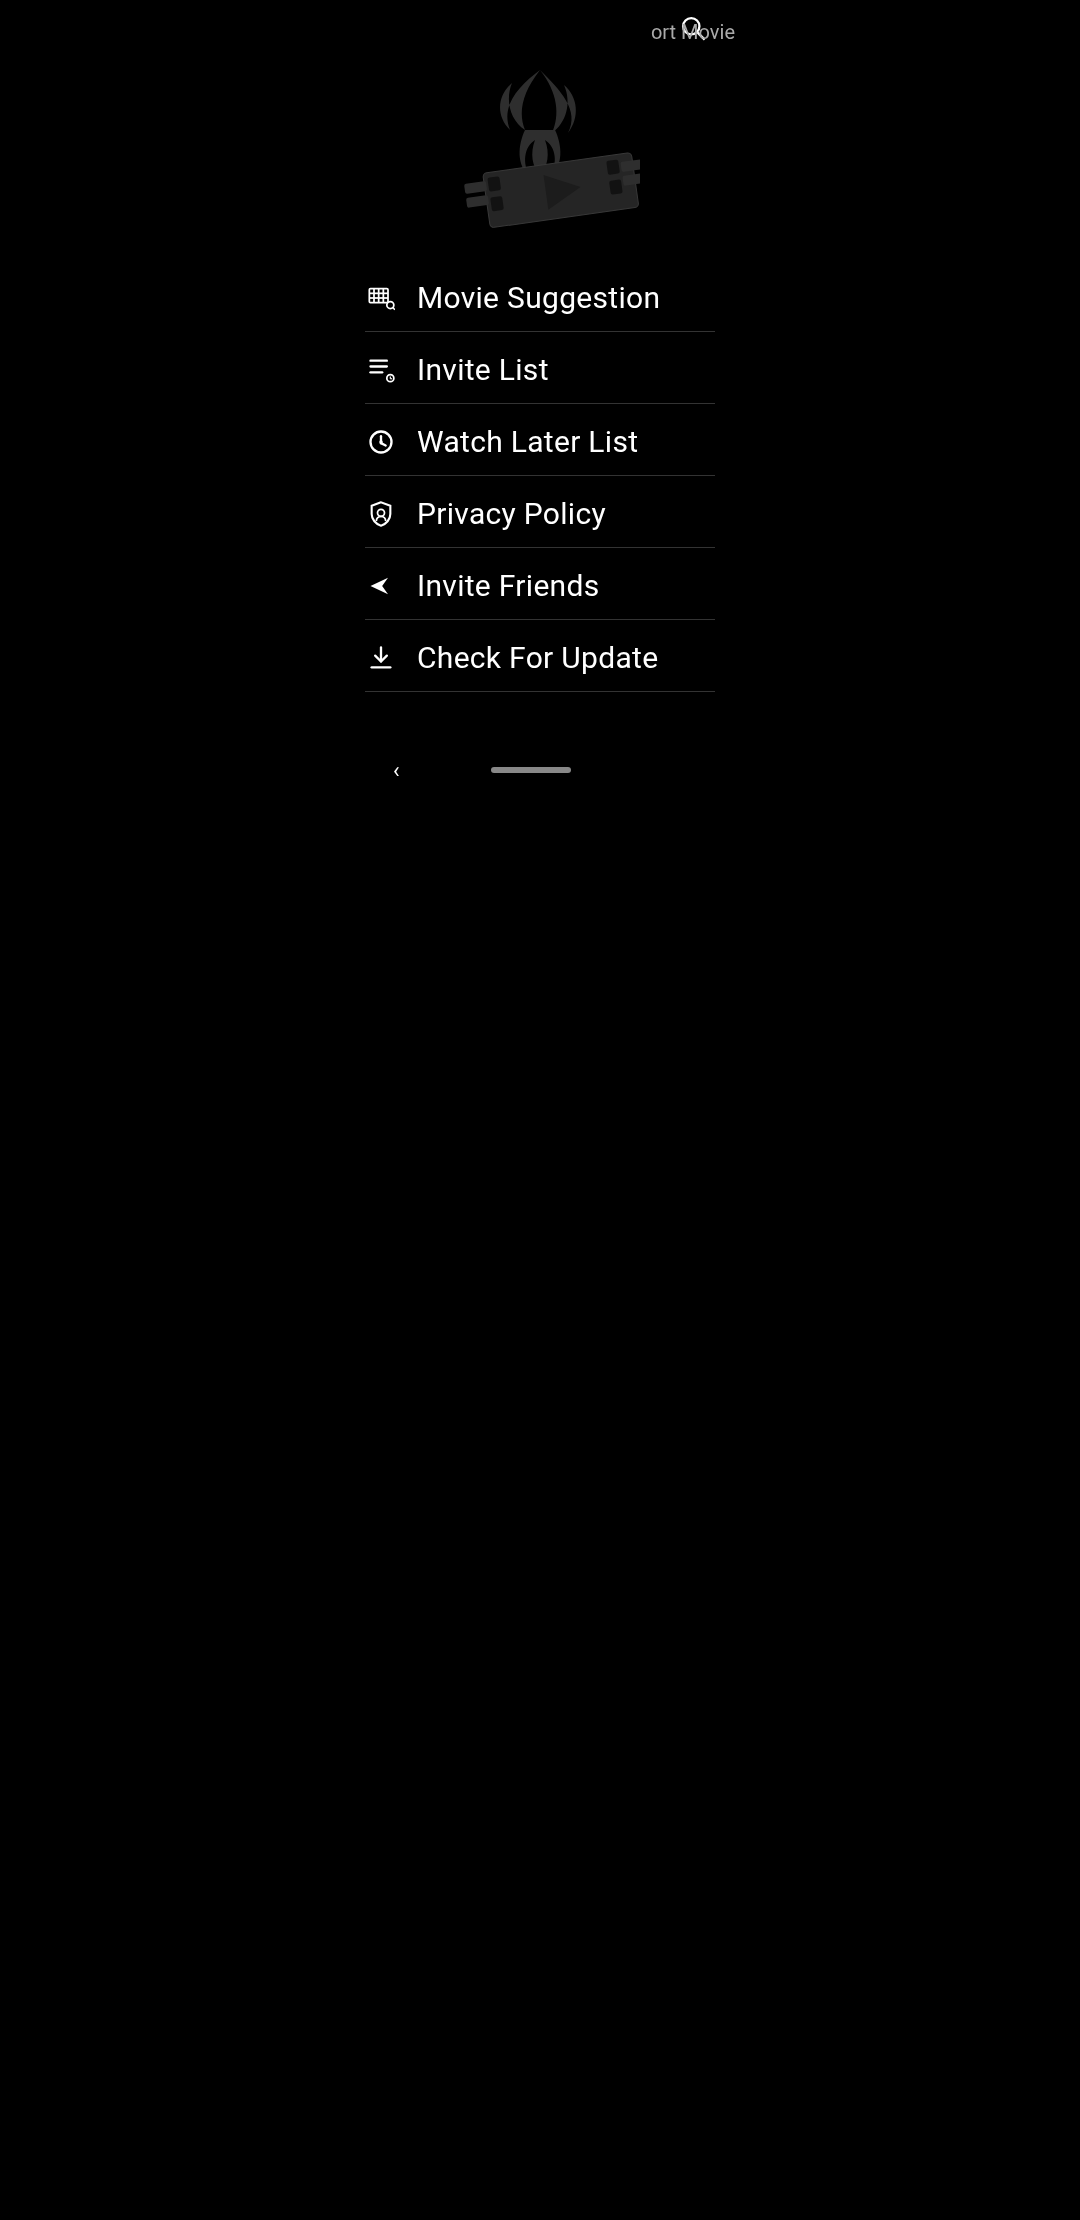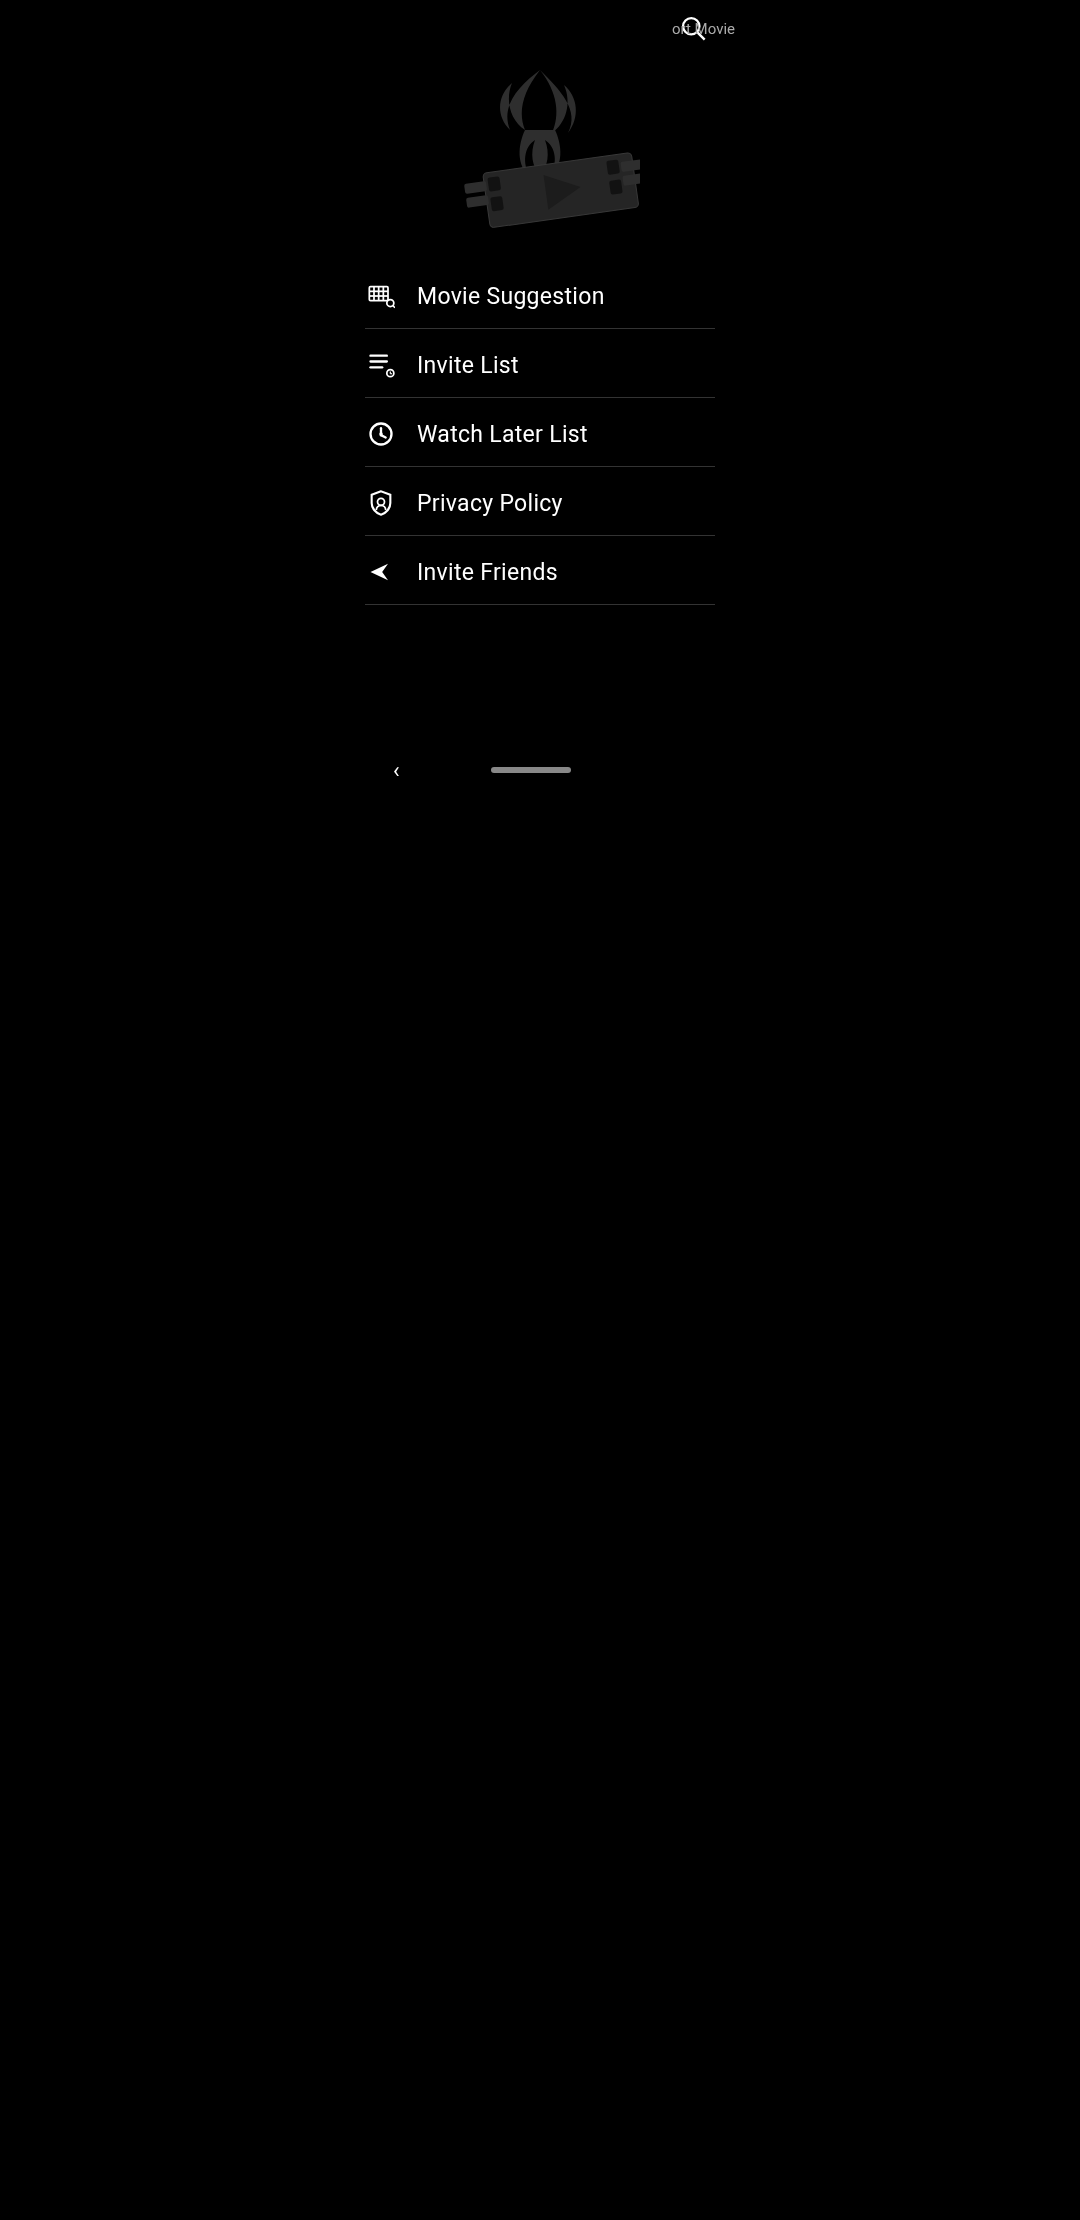--- a/index.html
+++ b/index.html
@@ -50,21 +50,21 @@
       fill: none;
       stroke: #fff;
       stroke-width: 2;
     }
 
     
     .top-right-label {
       position: absolute;
       top: 20px;
       right: 0;
-      font-size: 15px;
+      font-size: 20px;
       color: #aaa;
       padding-right: 0;
       pointer-events: none;
     }
 
     
     .logo-area {
       display: flex;
       justify-content: center;
       align-items: center;
@@ -106,21 +106,21 @@
       justify-content: center;
     }
 
     .menu-icon svg {
       width: 28px;
       height: 28px;
       fill: #fff;
     }
 
     .menu-label {
-      font-size: 23px;
+      font-size: 30px;
       font-weight: 400;
       color: #fff;
       letter-spacing: 0.3px;
     }
 
     
     .bottom-nav {
       height: 60px;
       display: flex;
       align-items: center;
@@ -243,20 +243,30 @@
     <div class="menu-item">
       <div class="menu-icon">
         <svg viewBox="0 0 24 24" xmlns="http://www.w3.org/2000/svg">
           <path d="M3 12 L18 5 L13 12 L18 19 Z" fill="#fff"></path>
         </svg>
       </div>
       <span class="menu-label">Invite Friends</span>
     </div>
 
 
+    <div class="menu-item">
+      <div class="menu-icon">
+        <svg viewBox="0 0 24 24" xmlns="http://www.w3.org/2000/svg">
+          <line x1="12" y1="3" x2="12" y2="15" stroke="#fff" stroke-width="2" stroke-linecap="round"></line>
+          <polyline points="7,10 12,15 17,10" fill="none" stroke="#fff" stroke-width="2" stroke-linecap="round" stroke-linejoin="round"></polyline>
+          <line x1="4" y1="20" x2="20" y2="20" stroke="#fff" stroke-width="2" stroke-linecap="round"></line>
+        </svg>
+      </div>
+      <span class="menu-label">Check For Update</span>
+    </div>
 
 
   </div>
 
   <div class="bottom-nav">
     <span class="back-btn">‹</span>
     <div class="home-pill"></div>
     <div style="width:40px"></div>
   </div>
 

